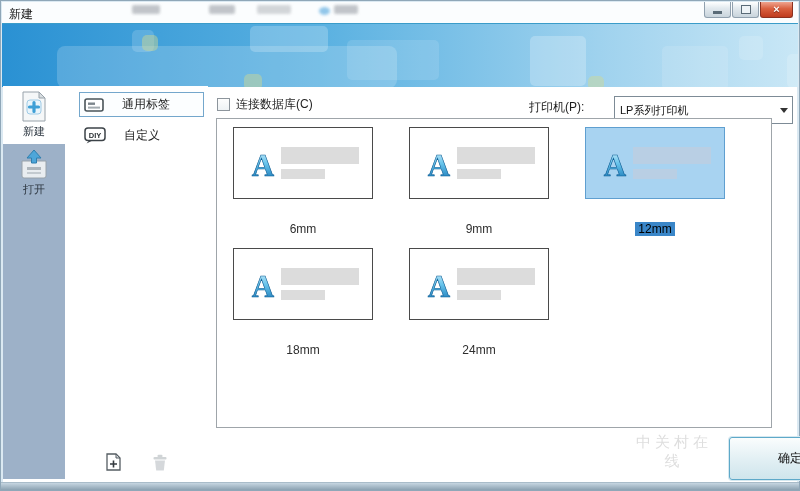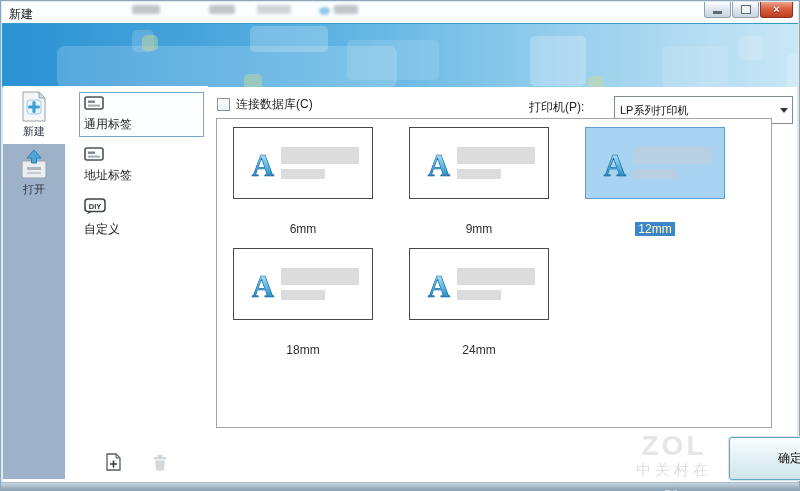--- a/index.html
+++ b/index.html
@@ -19,21 +19,21 @@
   .band{position:absolute;top:22px;left:1px;right:1px;height:63px;background:linear-gradient(90deg,#2a91d3,#5ab1e1 40%,#9fd2ee 75%,#c9e7f6);border-top:1px solid #3a9cc9;overflow:hidden;}
   .sq{position:absolute;background:rgba(255,255,255,.16);border-radius:5px;}
   .sq.y{background:rgba(208,218,145,.45);}
   
   .sidebar{position:absolute;left:2px;top:85px;width:62px;height:393px;background:#9db1c8;}
   .side-item{height:58px;display:flex;flex-direction:column;align-items:center;justify-content:center;gap:2px;cursor:pointer;}
   .side-item.selected{background:#ffffff;}
   .side-item .lbl{font-size:11px;color:#2c3640;}
   
   .catpanel{position:absolute;left:64px;top:85px;width:143px;height:393px;background:#fff;}
-  .cat-item{display:flex;gap:6px;margin:6px 4px 0 14px;padding:3px 4px;font-size:12px;color:#1f1f1f;border:1px solid transparent;cursor:pointer;flex-direction:column;}
+  .cat-item{display:flex;align-items:center;gap:18px;margin:6px 4px 0 14px;padding:3px 4px;font-size:12px;color:#1f1f1f;border:1px solid transparent;cursor:pointer;}
   .cat-item.selected{border:1px solid #74a7cc;background:#fcfeff;}
   .cat-footer{position:absolute;bottom:8px;left:0;right:0;display:flex;justify-content:center;gap:30px;align-items:center;}
   .cat-footer .fbtn{cursor:pointer;}
   
   .db-check{position:absolute;left:216px;top:95px;display:flex;align-items:center;gap:6px;font-size:12px;color:#1f1f1f;cursor:pointer;}
   .checkbox{width:13px;height:13px;border:1px solid #8d959c;background:linear-gradient(#fdfdfd,#eef2f4);box-sizing:border-box;}
   .printer-label{position:absolute;left:528px;top:98px;font-size:12px;color:#1f1f1f;}
   .combo{position:absolute;left:613px;top:95px;width:179px;height:28px;border:1px solid #7d8b96;background:#fff;box-sizing:border-box;display:flex;align-items:center;cursor:pointer;}
   .combo .val{flex:1;font-size:11px;color:#111;padding-left:5px;line-height:17px;}
   .combo .arrow{width:16px;display:flex;align-items:center;justify-content:center;}
@@ -43,21 +43,21 @@
   .trow{display:flex;gap:36px;}
   .trow+.trow{margin-top:11px;}
   .tcell{width:140px;text-align:center;}
   .card{position:relative;width:140px;height:72px;border:1px solid #4a4a4a;background:#fff;box-sizing:border-box;cursor:pointer;}
   .card .a-ic{position:absolute;left:15px;top:21px;}
   .card .bar1{position:absolute;left:47px;top:19px;width:78px;height:17px;background:#dcdcdc;}
   .card .bar2{position:absolute;left:47px;top:41px;width:44px;height:10px;background:#dcdcdc;}
   .tcell.selected .card{background:#a8d3f1;border-color:#5f9fd0;}
   .tcell.selected .bar1,.tcell.selected .bar2{background:#b9cfe4;}
   .size-label{display:inline-block;margin-top:5px;font-size:12px;color:#2e2e2e;padding:0 3px;}
-  .tcell.selected .size-label{background:#3a86c8;color:#fef9c3;}
+  .tcell.selected .size-label{background:#3a86c8;color:#000000;}
   
   .watermark{position:absolute;left:628px;top:431px;width:90px;text-align:center;color:#e3e3e3;pointer-events:none;}
   .wm-title{font-size:28px;font-weight:bold;letter-spacing:3px;line-height:28px;color:#e6e6e6;}
   .wm-sub{font-size:15px;letter-spacing:4px;color:#dedede;margin-top:1px;}
   .ok-btn{position:absolute;left:728px;top:436px;width:64px;height:41px;border:1px solid #5ea9c9;border-radius:3px;background:linear-gradient(#fafdfd,#e3f0f4 50%,#cfe5ec);box-shadow:0 0 0 1px #d5e8f0;font-size:12px;color:#101010;display:flex;align-items:center;justify-content:center;cursor:pointer;padding-left:28px;}
   .bottom-frame{position:absolute;left:0;right:0;bottom:0;height:7px;background:linear-gradient(#c6d6e1,#8ba1b1);border-top:1px solid #a9bcc9;}
 </style>
 </head>
 <body>
 
@@ -135,28 +135,20 @@
   <div class="catpanel">
     <div class="cat-item selected">
       <svg width="20" height="14" viewBox="0 0 20 14">
         <rect x="1" y="1" width="18" height="12" rx="2" fill="#fff" stroke="#4a5459" stroke-width="1.6"></rect>
         <rect x="4" y="4.5" width="7" height="2.4" fill="#7d868c"></rect>
         <rect x="4" y="8.6" width="12" height="2" fill="#a3abb0"></rect>
       </svg>
       <span>通用标签</span>
     </div>
     <div class="cat-item">
-      <svg width="20" height="14" viewBox="0 0 20 14">
-        <rect x="1" y="1" width="18" height="12" rx="2" fill="#fff" stroke="#4a5459" stroke-width="1.6"></rect>
-        <rect x="4" y="4.5" width="7" height="2.4" fill="#7d868c"></rect>
-        <rect x="4" y="8.6" width="12" height="2" fill="#a3abb0"></rect>
-      </svg>
-      <span>地址标签</span>
-    </div>
-    <div class="cat-item">
       <svg width="22" height="17" viewBox="0 0 22 17">
         <rect x="1" y="1" width="20" height="12.5" rx="3" fill="#fff" stroke="#3c4348" stroke-width="1.5"></rect>
         <path d="M5 13.5 l-2.5 3 l6 -3 z" fill="#3c4348"></path>
         <text x="11" y="10.5" font-size="7.5" font-weight="bold" text-anchor="middle" fill="#2b3135" font-family="Liberation Sans, sans-serif">DIY</text>
       </svg>
       <span>自定义</span>
     </div>
     <div class="cat-footer">
       <svg class="fbtn" width="17" height="18" viewBox="0 0 17 18">
         <path d="M2 1 h9 l4 4 v12 h-13 z" fill="#fff" stroke="#555d63" stroke-width="1.3"></path>
@@ -234,19 +226,18 @@
             </svg>
           <span class="bar1"></span>
           <span class="bar2"></span>
         </div><br>
         <span class="size-label">24mm</span>
       </div>
     </div>
   </div>
 
   <div class="watermark">
-    <div class="wm-title">ZOL</div>
     <div class="wm-sub">中关村在线</div>
   </div>
   <div class="ok-btn">确定</div>
 
   <div class="bottom-frame"></div>
 </div>
 
 </body></html>

